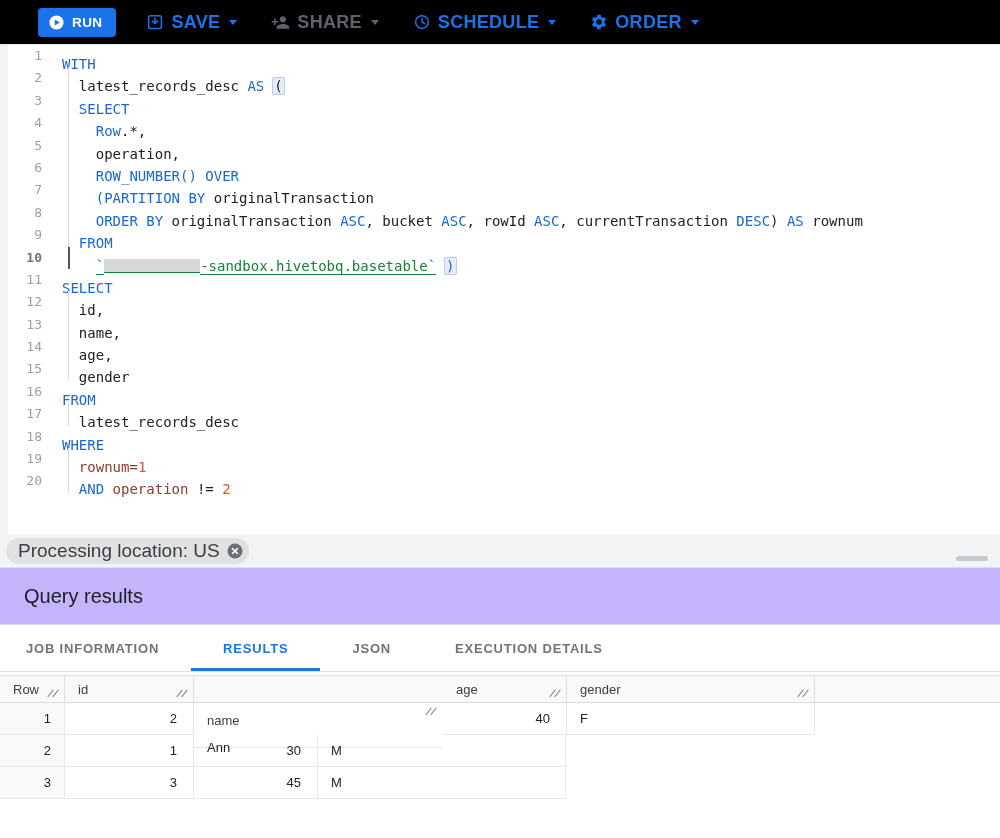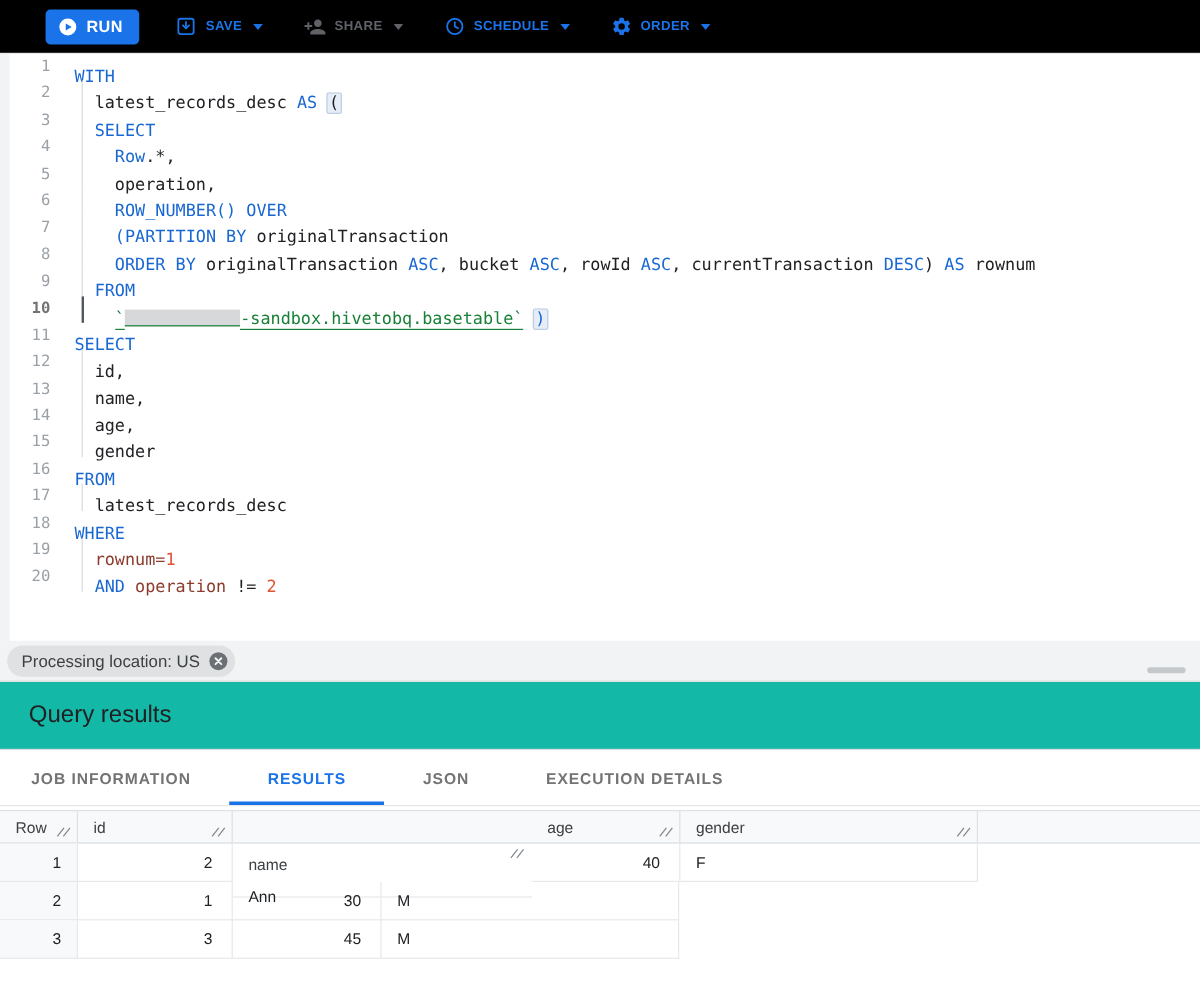--- a/index.html
+++ b/index.html
@@ -1,21 +1,21 @@
 <!DOCTYPE html>
 <html><head>
 <meta charset="utf-8">
 <style>
   * { margin:0; padding:0; box-sizing:border-box; }
   html,body { width:1000px; height:838px; background:#fff; font-family:"Liberation Sans", sans-serif; overflow:hidden; }
 
   
   .toolbar { height:45px; background:#000000; border-bottom:1px solid #E8EAED; display:flex; align-items:center; padding-left:38px; }
   .run-btn { height:29px; padding:0 14px 0 10px; background:#1A73E8; border:none; border-radius:4px; color:#fff; font-size:13.5px; font-weight:700; letter-spacing:.4px; display:flex; align-items:center; gap:7px; cursor:pointer; }
-  .tb-group { display:flex; align-items:center; gap:7px; margin-left:34px; cursor:pointer; background:none; border:none; font-size:11px; font-weight:600; letter-spacing:.3px; }
+  .tb-group { display:flex; align-items:center; gap:7px; margin-left:34px; cursor:pointer; background:none; border:none; font-size:18px; font-weight:600; letter-spacing:.3px; }
   .tb-group.first { margin-left:30px; }
   .tb-blue { color:#1A73E8; }
   .tb-gray { color:#5F6368; }
   .caret { width:0; height:0; border-left:4.5px solid transparent; border-right:4.5px solid transparent; border-top:5px solid currentColor; margin-left:2px; margin-top:1px; }
 
   
   .editor { position:relative; height:489px; background:#fff; font-family:"DejaVu Sans Mono", monospace; font-size:14px; }
   .editor .left-strip { position:absolute; left:0; top:0; bottom:0; width:8px; background:#F1F3F4; }
   .ed-line { position:relative; height:22.4px; line-height:22.4px; white-space:pre; }
   .ed-line .gutter { position:absolute; left:0; top:0; width:42px; text-align:right; color:#9AA0A6; font-size:13px; }
@@ -29,26 +29,26 @@
   .tk-num { color:#E0532F; }
   .tk-link { color:#188038; border-bottom:1px solid #188038; }
   .tk-redact { display:inline-block; height:14px; background:#D6D8DA; border-bottom:1px solid #188038; vertical-align:-2px; }
   .tk-br, .tk-brb { background:#E7EDF7; border:1px solid #BFCDE4; border-radius:2px; padding:0 1.5px; margin:0 -1px; }
   .tk-br { color:#202124; }
   .tk-brb { color:#1967D2; }
 
   
   .proc-bar { position:relative; height:34px; background:#F1F3F4; border-bottom:1px solid #E0E0E0; display:flex; align-items:center; }
   .chip { margin-left:6px; height:26px; background:#DFE1E3; border-radius:13px; display:flex; align-items:center; padding:0 5px 0 12px; gap:6px; }
-  .chip-label { font-size:14px; color:#3C4043; }
+  .chip-label { font-size:19px; color:#3C4043; }
   .chip-close { width:18px; height:18px; border:none; background:none; padding:0; cursor:pointer; display:flex; }
   .drag-handle { position:absolute; right:12px; bottom:6px; width:32px; height:5px; border-radius:2.5px; background:#C6C9CC; cursor:ns-resize; }
 
   
-  .qr-head { height:57px; border-bottom:1px solid #DADCE0; display:flex; align-items:center; padding-left:24px; background:#14b8a6; }
+  .qr-head { height:57px; border-bottom:1px solid #DADCE0; display:flex; align-items:center; padding-left:24px; background:#c4b5fd; }
   .qr-title { font-size:20px; color:#202124; font-weight:500; }
   .tabs { height:47px; border-bottom:1px solid #E0E0E0; display:flex; align-items:stretch; background:#fff; }
   .tab { display:flex; align-items:center; padding:0 32px; font-size:13px; font-weight:600; letter-spacing:.8px; color:#737373; border:none; background:none; cursor:pointer; }
   .tab.first { padding-left:26px; }
   .tab.active { color:#1A73E8; box-shadow:inset 0 -3px 0 #1A73E8; }
   .tab-gap { height:3px; background:#fff; }
 
   
   .rtable { font-size:13px; color:#202124; }
   .thead { display:flex; height:28px; background:#F8F9FA; border-top:1px solid #E0E0E0; border-bottom:1px solid #DADCE0; }

